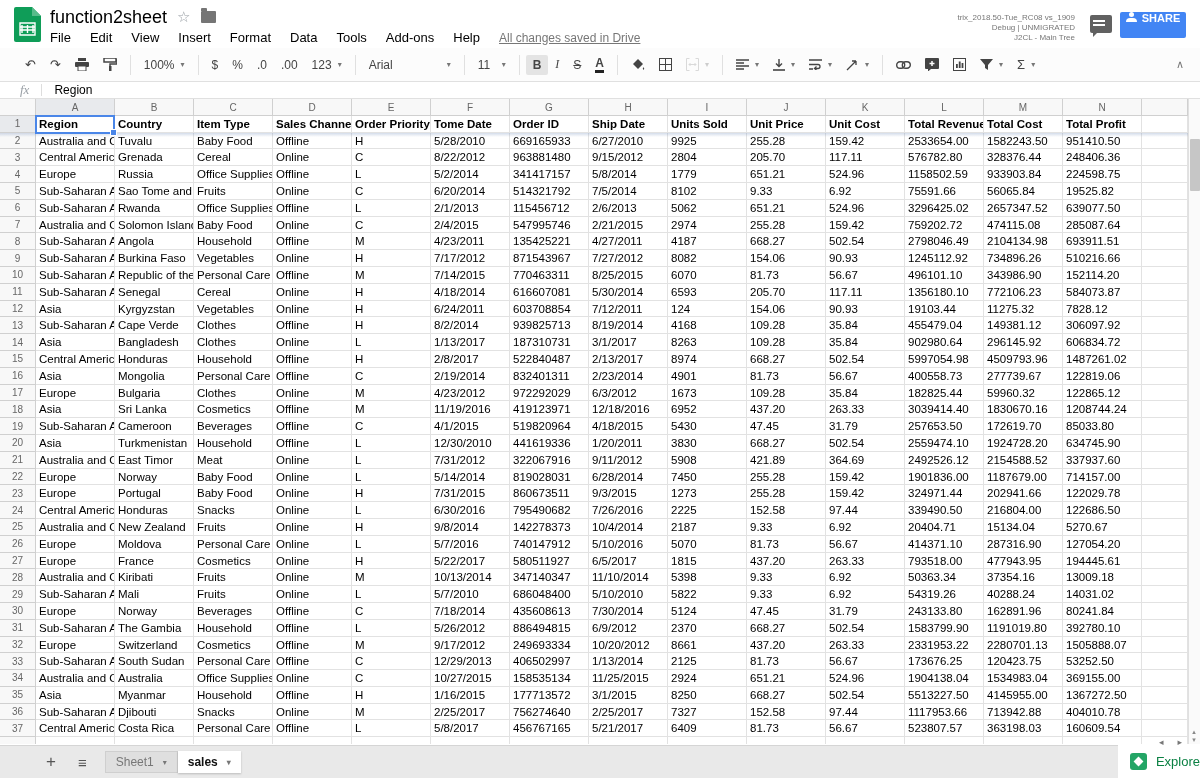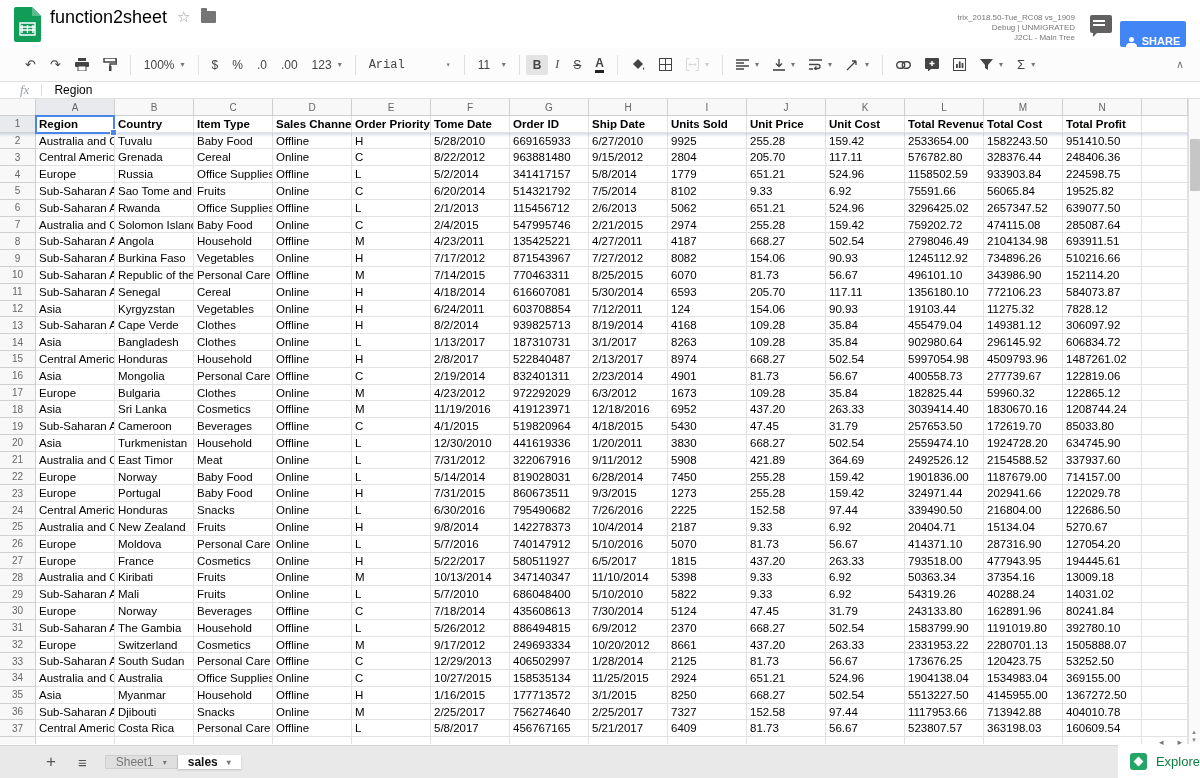--- a/index.html
+++ b/index.html
@@ -16,40 +16,40 @@
   .folder-ic:before { content:""; position:absolute; left:0; top:-3px; width:6px; height:3px; background:#757575; border-radius:1px 1px 0 0; }
   .menubar { position:absolute; left:50px; top:30px; display:flex; align-items:center; gap:19px; font-size:13px; color:#000; }
   .menubar span { cursor:pointer; }
   .save-status { color:#777; text-decoration:underline; font-size:12px; }
   .build-info { position:absolute; right:125px; top:13px; width:200px; text-align:right;
     font-size:8px; line-height:1.25; color:#777; white-space:nowrap; }
   .comment-btn { position:absolute; right:88px; top:15px; width:22px; height:18px; background:#616161; border-radius:2px; cursor:pointer; }
   .comment-btn:before { content:""; position:absolute; left:3px; top:5px; width:12px; height:2px; background:#fff; box-shadow:0 4px 0 #fff; }
   .comment-btn:after { content:""; position:absolute; left:3px; bottom:-4px; border:3px solid transparent; border-top-color:#616161; border-left-color:#616161; }
   .share-btn { position:absolute; right:14px; top:12px; width:66px; height:26px; background:#4285f4; border-radius:2px;
-    color:#fff; font-size:11px; font-weight:bold; display:flex; align-items:flex-end; justify-content:center; gap:5px; cursor:pointer;margin-top:9px; }
+    color:#fff; font-size:11px; font-weight:bold; display:flex; align-items:flex-start; justify-content:center; gap:5px; cursor:pointer; }
   .person { width:11px; height:10px; position:relative; }
   .person:before { content:""; position:absolute; left:3px; top:0; width:5px; height:5px; border-radius:50%; background:#fff; }
   .person:after { content:""; position:absolute; left:0; bottom:0; width:11px; height:4px; border-radius:5px 5px 0 0; background:#fff; }
 
   
   .toolbar { position:absolute; left:0; top:48px; width:1200px; height:34px; background:#fcfcfc;
     border-bottom:1px solid #e0e0e0; display:flex; align-items:center; padding-left:18px; font-size:12px; color:#444; }
   .tb { display:flex; align-items:center; gap:4px; padding:3px 7px; border-radius:2px; cursor:pointer; white-space:nowrap; }
   .tb.active { background:#e4e4e4; }
   .tb .g { font-size:13px; color:#444; }
   .sep { width:1px; height:20px; background:#e0e0e0; margin:0 6px; }
   .dd { font-size:8px; color:#777; margin-left:2px; }
   .b-btn { font-weight:bold; } .i-btn { font-style:italic; font-family:"Liberation Serif",serif; }
   .s-btn { text-decoration:line-through; }
   .a-btn { border-bottom:3px solid #222; line-height:1; padding-bottom:1px; font-weight:bold; }
   .dim { opacity:.35; }
   .collapse { position:absolute; right:16px; color:#777; font-size:11px; cursor:pointer; }
   .ticon { display:block; }
-  .fontbox { width:96px; justify-content:space-between;font-family:Liberation Mono, monospace; }
+  .fontbox { width:96px; justify-content:space-between; }
   .sizebox { width:42px; justify-content:space-between; }
 
   
   .fbar { position:absolute; left:0; top:82px; width:1200px; height:17px; background:#fff;
     border-bottom:1px solid #e0e0e0; display:flex; align-items:center; font-size:12px; }
   .fx { font-family:Liberation Serif, serif; font-style:italic; color:#9aa0a6; margin:0 12px 0 20px; font-size:13px; }
   .fdiv { width:1px; height:12px; background:#ddd; margin-right:12px; }
   .fval { color:#000; font-size:12px; }
 
   
@@ -72,21 +72,21 @@
   .vthumb { position:absolute; left:1px; top:40px; width:10px; height:52px; background:#c6c6c6; border-radius:1px; cursor:pointer; }
   .varrows { position:absolute; right:0; bottom:0; width:12px; font-size:7px; color:#888; text-align:center; line-height:8px; cursor:pointer; }
   .hscroll-arrows { position:absolute; right:18px; top:737px; display:flex; gap:14px; font-size:9px; color:#777; }
   .hscroll-arrows span { cursor:pointer; }
 
   
   .tabbar { position:absolute; left:0; top:745px; width:1200px; height:33px; background:#e9e9e9; border-top:1px solid #d5d5d5;
     display:flex; align-items:center; }
   .tab-plus { margin-left:46px; font-size:17px; color:#555; cursor:pointer; }
   .tab-ham { margin:0 18px 0 22px; font-size:15px; color:#555; cursor:pointer; }
-  .sheettab { height:14px; padding:0 10px; display:flex; align-items:center; gap:7px; font-size:12px; cursor:pointer; }
+  .sheettab { height:22px; padding:0 10px; display:flex; align-items:center; gap:7px; font-size:12px; cursor:pointer; }
   .sheettab .dd { font-size:8px; }
   .sheettab.inactive { background:#dfdfdf; color:#777; border:1px solid #cfcfcf; }
   .sheettab.active { background:#fff; color:#111; font-weight:bold; box-shadow:0 1px 2px rgba(0,0,0,.2); position:relative; z-index:2; }
   .explore { position:absolute; right:0; top:745px; width:82px; height:33px; background:#fff;
     display:flex; align-items:center; gap:9px; padding-left:12px; cursor:pointer; }
   .explore-ic { width:17px; height:17px; background:#23a566; border-radius:3px; position:relative; }
   .explore-ic:before { content:""; position:absolute; left:5px; top:5px; width:7px; height:7px; background:#fff; transform:rotate(45deg); }
   .explore-label { font-size:13px; color:#0b8043; }
 </style>
 </head>
@@ -95,20 +95,32 @@
 <div class="topbar">
   <svg class="logo" viewBox="0 0 27 35">
     <path d="M2 0 h16 l9 9 v24 a2 2 0 0 1 -2 2 h-23 a2 2 0 0 1 -2 -2 v-31 a2 2 0 0 1 2 -2z" fill="#0f9d58"></path>
     <path d="M18 0 l9 9 h-9z" fill="#57bb8a"></path>
     <path d="M6 16 h15 v12 h-15z M8 18 v8 M13.5 18 v8 M19 18 v8 M6 20 h15 M6 23 h15" stroke="#fff" stroke-width="1.4" fill="none"></path>
   </svg>
   <div class="title-row">
     <span class="doc-title">function2sheet</span>
     <span class="star">☆</span>
     <span class="folder-ic"></span>
+  </div>
+  <div class="menubar">
+    <span>File</span>
+    <span>Edit</span>
+    <span>View</span>
+    <span>Insert</span>
+    <span>Format</span>
+    <span>Data</span>
+    <span>Tools</span>
+    <span>Add-ons</span>
+    <span>Help</span>
+    <span class="save-status">All changes saved in Drive</span>
   </div>
   <div class="build-info">
     <div>trix_2018.50-Tue_RC08 vs_1909</div>
     <div>Debug | UNMIGRATED</div>
     <div>J2CL - Main Tree</div>
   </div>
   <div class="comment-btn"></div>
   <div class="share-btn">
     <span class="person"></span>
     <span>SHARE</span>
@@ -786,21 +798,21 @@
       <div class="cell">1505888.07</div>
       <div class="cell"></div>
       <div class="rowhead">33</div>
       <div class="cell">Sub-Saharan Afr</div>
       <div class="cell">South Sudan</div>
       <div class="cell">Personal Care</div>
       <div class="cell">Offline</div>
       <div class="cell">C</div>
       <div class="cell">12/29/2013</div>
       <div class="cell">406502997</div>
-      <div class="cell">1/28/2014</div>
+      <div class="cell">1/13/2014</div>
       <div class="cell">2125</div>
       <div class="cell">81.73</div>
       <div class="cell">56.67</div>
       <div class="cell">173676.25</div>
       <div class="cell">120423.75</div>
       <div class="cell">53252.50</div>
       <div class="cell"></div>
       <div class="rowhead">34</div>
       <div class="cell">Australia and Oc</div>
       <div class="cell">Australia</div>

